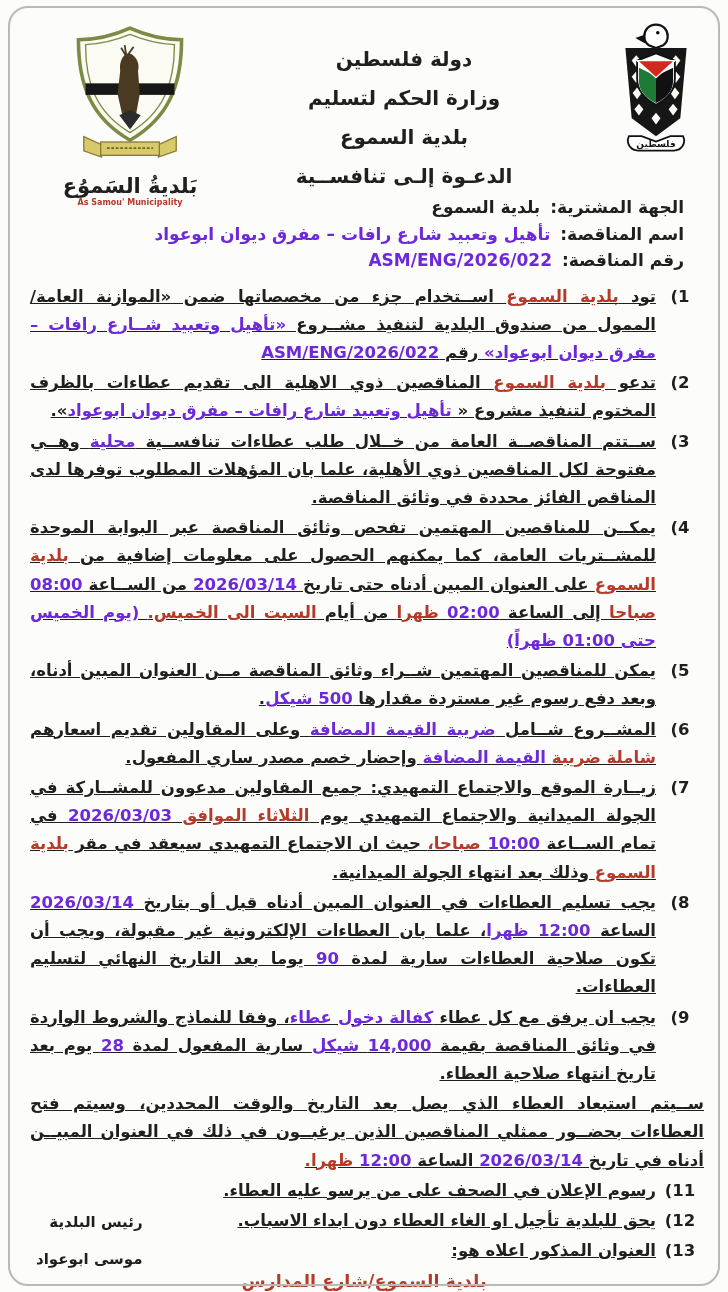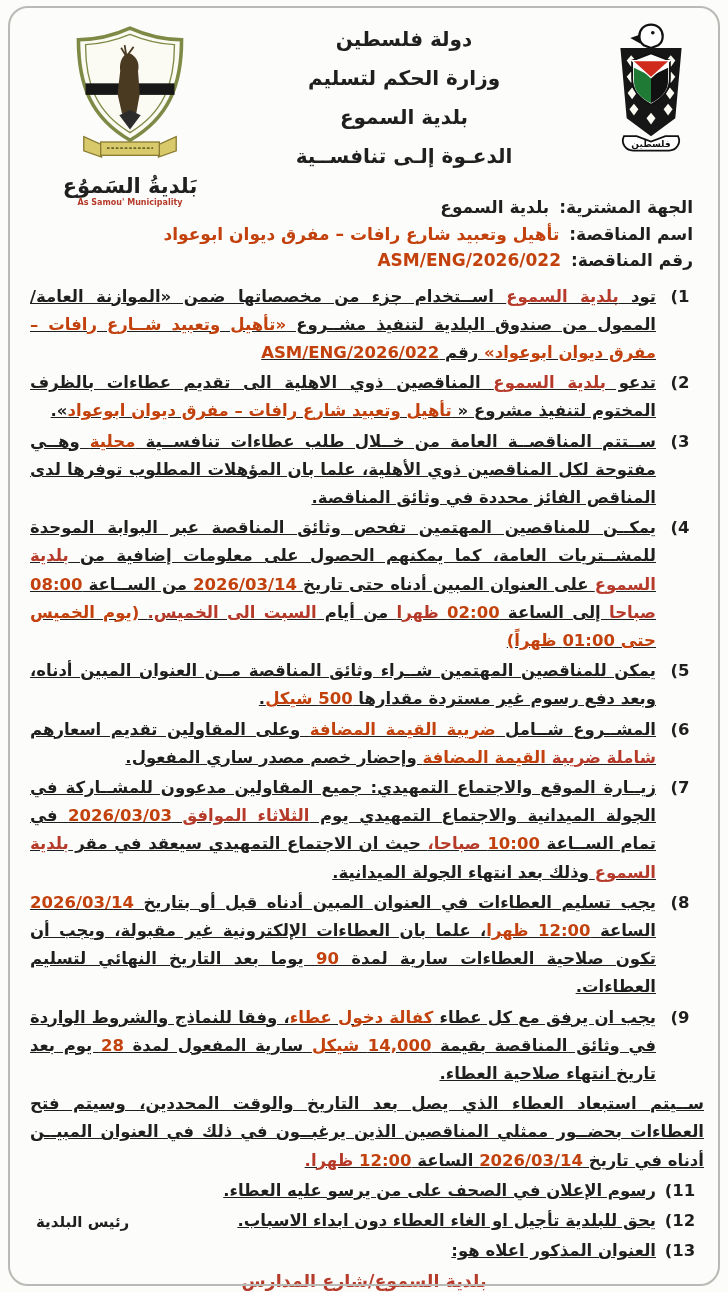--- a/index.html
+++ b/index.html
@@ -4,31 +4,31 @@
 <style>
   html,body{margin:0;padding:0;background:#e9e9e6;}
   .page{
     position:relative;width:728px;height:1292px;margin:0 auto;
     background:#fcfcfa;overflow:hidden;
     font-family:"DejaVu Sans","Liberation Sans",sans-serif;
     font-weight:700;color:#1f1f1f;
   }
   .frame{position:absolute;left:8px;right:8px;top:6px;bottom:6px;
     border:2px solid #b9b9b5;border-radius:20px;pointer-events:none;}
-  .c-k{color:#1f1f1f;} .c-b{color:#c2410c;} .c-r{color:#b63a2a;}
+  .c-k{color:#1f1f1f;} .c-b{color:#6d28d9;} .c-r{color:#b63a2a;}
 
   .header{position:relative;height:188px;}
   .logo-left{position:absolute;left:34px;top:20px;width:192px;text-align:center;}
   .logo-caption{font-size:21px;line-height:24px;margin-top:2px;letter-spacing:-1px;}
   .logo-caption-en{font-size:8px;line-height:9px;}
-  .logo-right{position:absolute;right:18px;top:18px;width:118px;text-align:center;}
-  .header-text{position:absolute;left:240px;right:160px;top:20px;text-align:center;}
+  .logo-right{position:absolute;right:18px;top:18px;width:118px;}
+  .header-text{position:absolute;left:240px;right:160px;top:40px;text-align:center;}
   .header-text div{font-size:20px;line-height:39px;letter-spacing:-0.5px;}
 
-  .meta{padding:6px 35px 0 30px;font-size:17px;line-height:26.5px;margin-left:7px;}
+  .meta{padding:6px 44px 0 30px;font-size:17px;line-height:26.5px;margin-left:7px;}
   .meta-label{margin-left:4px;}
 
   .items{padding:9px 24px 0 30px;}
   .item{display:flex;flex-direction:row;margin-bottom:2px;}
   .marker{flex:0 0 48px;text-align:center;font-size:16.5px;line-height:28.2px;}
   .item-text{flex:1;font-size:16.5px;line-height:28.2px;text-align:justify;text-decoration:underline;}
 
   .footer{text-align:center;font-size:17px;line-height:28.5px;margin-top:2px;}
   .f-address{font-size:17.5px;}
 
@@ -157,14 +157,15 @@
       </div>
     </div>
 
   <div class="footer">
     <div class="f-address c-r">بلدية السموع/شارع المدارس</div>
 
   </div>
 
   <div class="signature">
     <div>رئيس البلدية</div>
+    <div>موسى ابوعواد</div>
   </div>
 </div>
 
 </body></html>

